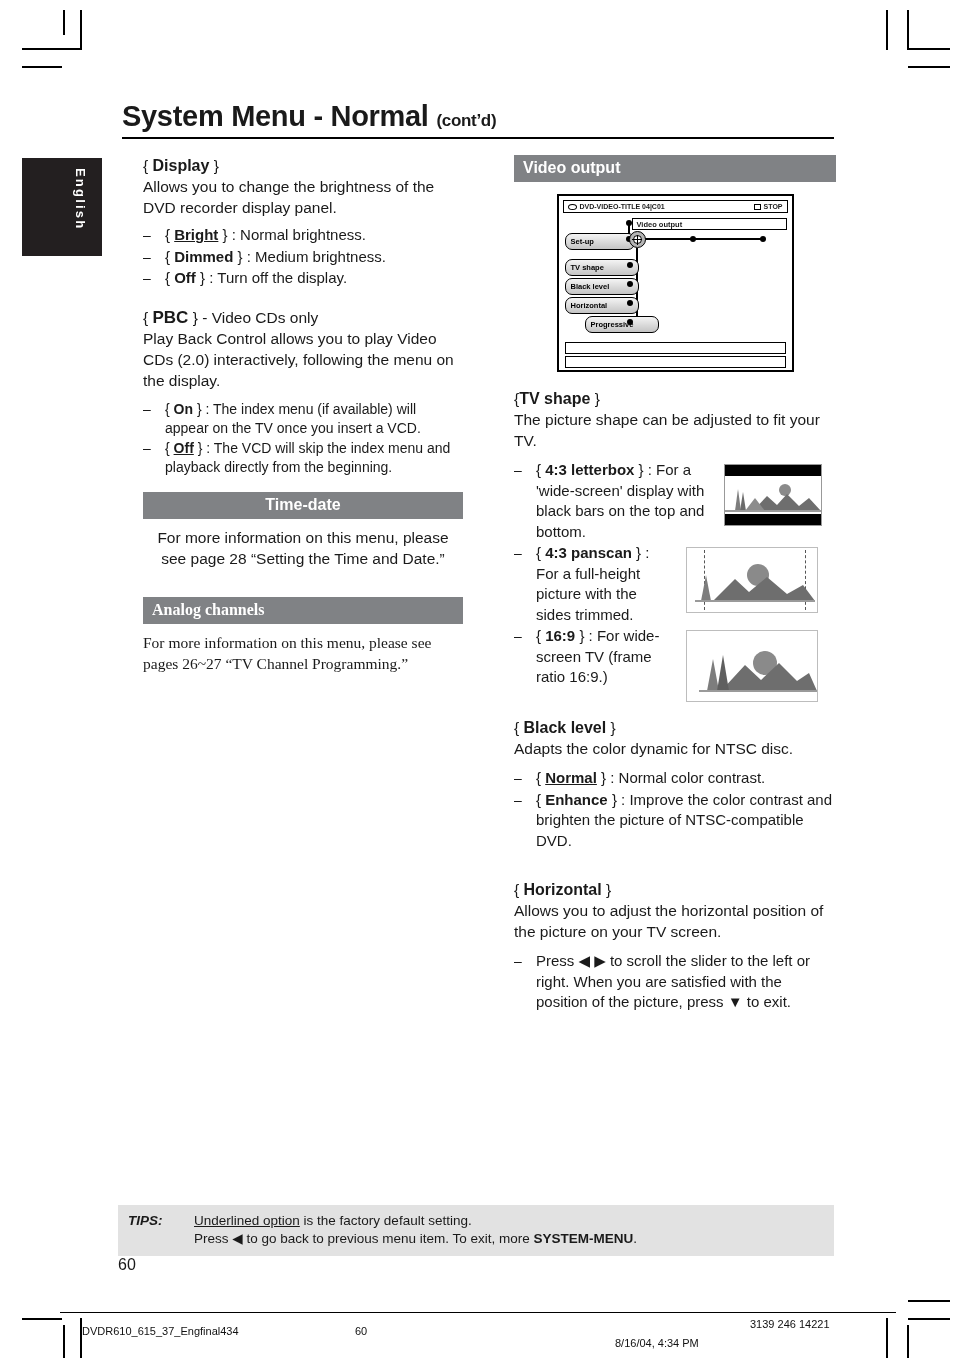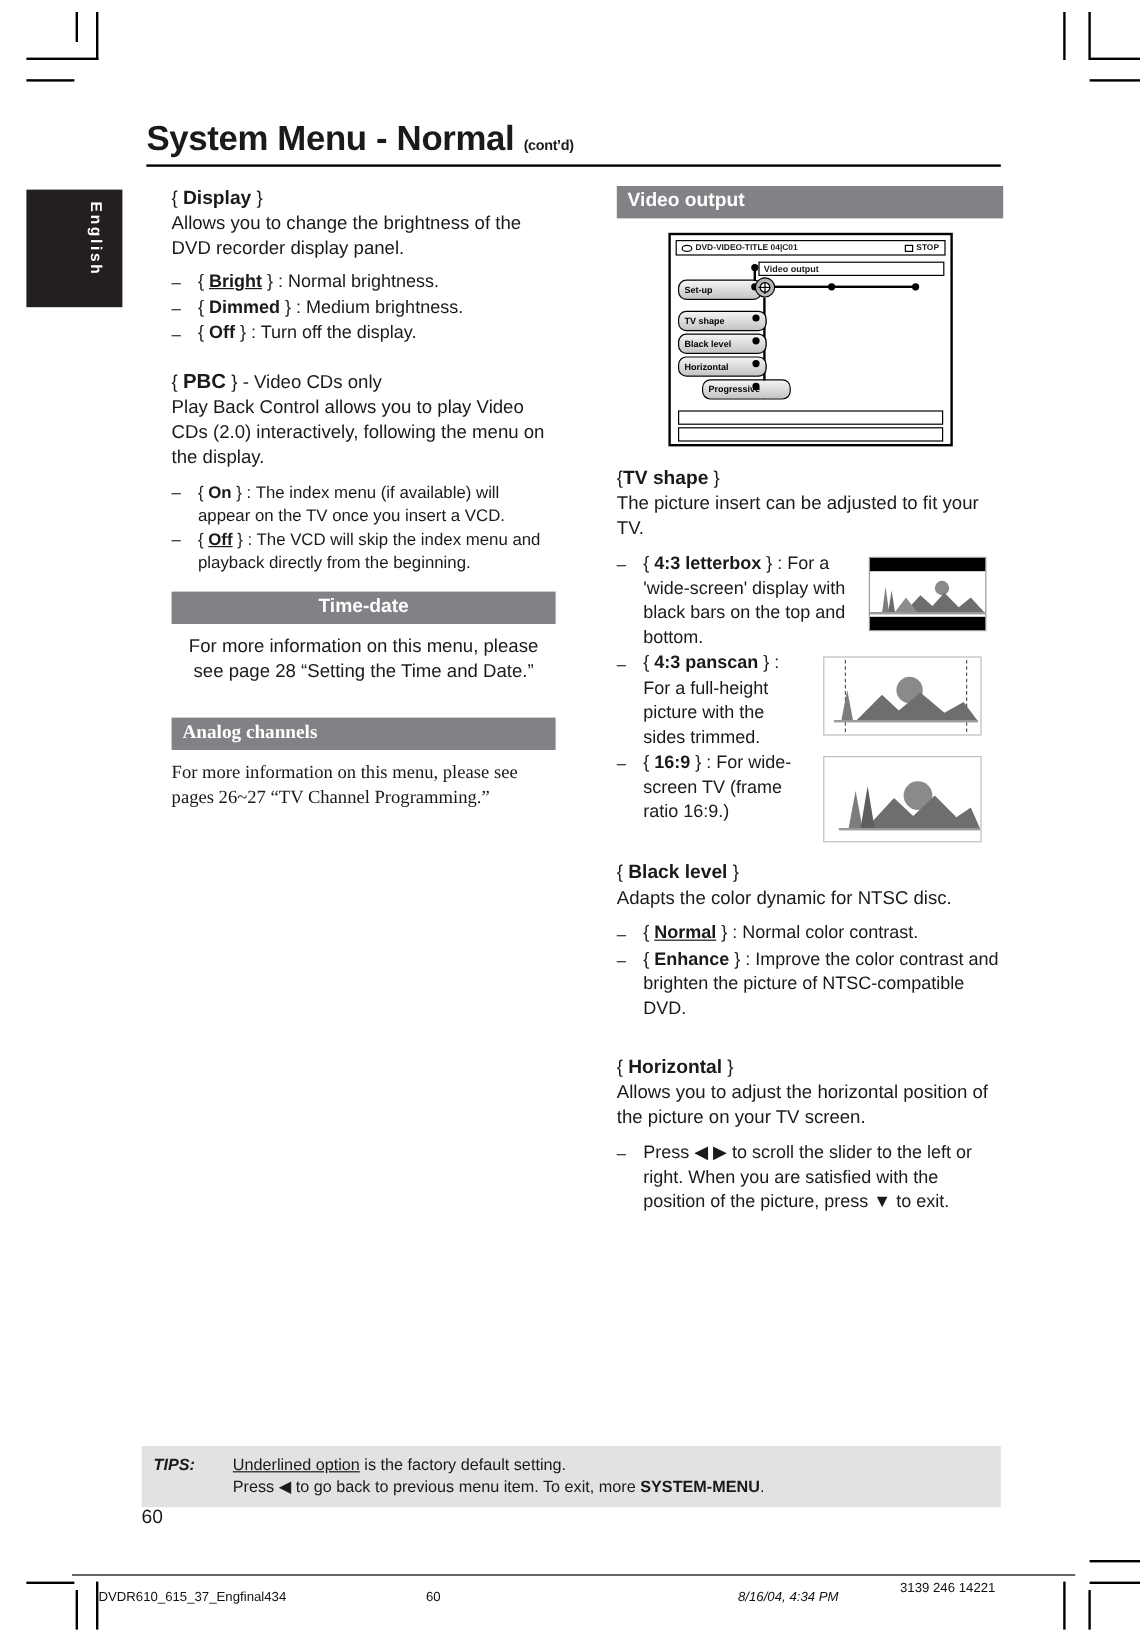--- a/index.html
+++ b/index.html
@@ -38,21 +38,21 @@
     position: absolute; left: 122px; top: 100px; width: 712px;
   }
   .page-header h1 {
     margin: 0;
     font-size: 29px;
     font-weight: bold;
     letter-spacing: -0.3px;
     font-family: "Liberation Sans", sans-serif;
   }
   .page-header h1 .contd {
-    font-size: 12px;
+    font-size: 17px;
     font-weight: bold;
   }
   .title-rule {
     position: absolute; left: 122px; top: 137px;
     width: 712px; height: 2px; background: #000;
   }
 
   
   .col-left  { position: absolute; left: 143px; top: 155px; width: 320px; }
   .col-right { position: absolute; left: 514px; top: 155px; width: 322px; }
@@ -202,21 +202,21 @@
   .footer-rule {
     position: absolute; left: 60px; top: 1312px; width: 836px; height: 1px; background: #000;
   }
   .footer {
     position: absolute; top: 1325px; left: 60px; width: 836px;
     font-size: 11px;
     color: #111;
   }
   .footer .f-file { position: absolute; left: 22px; top: 0; }
   .footer .f-pg   { position: absolute; left: 295px; top: 0; }
-  .footer .f-dt   { position: absolute; left: 555px; top: 0; font-style: italic; }
+  .footer .f-dt   { position: absolute; left: 555px; top: 12px; }
   .footer .f-code { position: absolute; left: 690px; top: -7px; }
 </style>
 </head>
 <body>
 
 <div class="cropmark" style="left:22px;  top:48px;  width:60px; height:2px;"></div>
 <div class="cropmark" style="left:80px;  top:10px;  width:2px;  height:40px;"></div>
 <div class="cropmark" style="left:22px;  top:66px;  width:40px; height:2px;"></div>
 <div class="cropmark" style="left:63px;  top:10px;  width:2px;  height:25px;"></div>
 
@@ -344,21 +344,21 @@
       <div class="osd-statusbar" style="top:146px;"></div>
       <div class="osd-statusbar" style="top:160px;"></div>
 
     </div>
   </div>
 
   <div class="blk" style="margin-top:16px;">
     <p class="body brace-head">
       <span>{</span><b>TV shape</b><span>&nbsp;}</span>
     </p>
-    <p class="body">The picture insert can be adjusted to fit your TV.</p>
+    <p class="body">The picture shape can be adjusted to fit your TV.</p>
 
     <ul class="dash wide" style="margin-top:9px;">
 
       <li style="min-height:68px;">
         <div class="illo-row">
           <div class="illo-text" style="max-width:178px;">
             {&nbsp;<b>4:3 letterbox</b>&nbsp;}&nbsp;<span>: For a 'wide-screen' display with black bars on the top and bottom.</span>
           </div>
           <div class="pic pic-letterbox" style="margin-top:4px;">
             <div class="bar t"></div>

